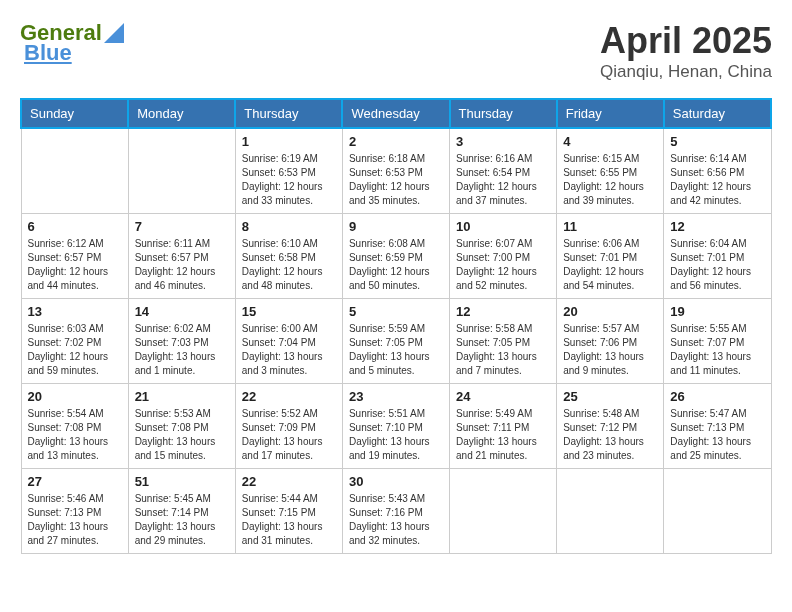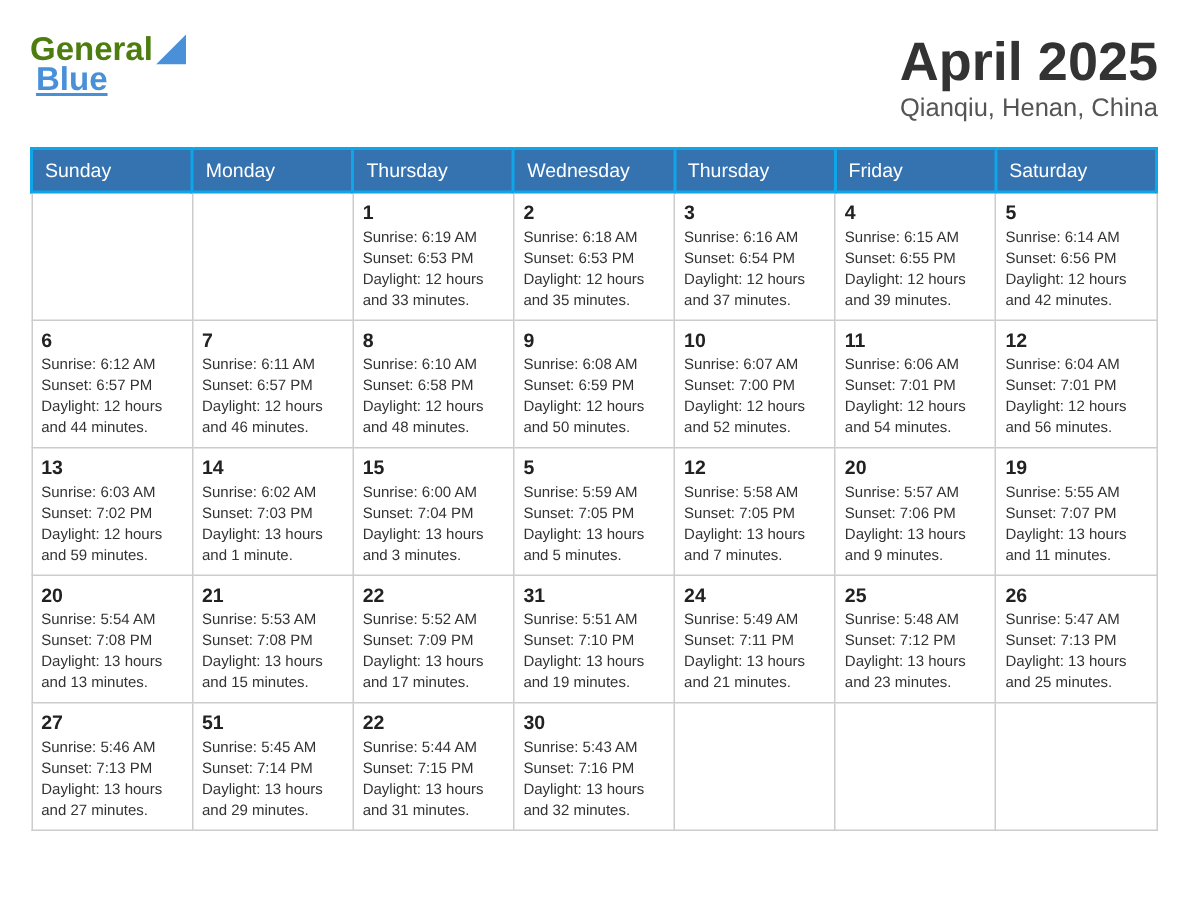--- a/index.html
+++ b/index.html
@@ -192,21 +192,21 @@
         </td>
         <td>
           <div class="day-number">21</div>
           <div class="day-info">Sunrise: 5:53 AM<br>Sunset: 7:08 PM<br>Daylight: 13 hours and 15 minutes.</div>
         </td>
         <td>
           <div class="day-number">22</div>
           <div class="day-info">Sunrise: 5:52 AM<br>Sunset: 7:09 PM<br>Daylight: 13 hours and 17 minutes.</div>
         </td>
         <td>
-          <div class="day-number">31</div>
+          <div class="day-number">23</div>
           <div class="day-info">Sunrise: 5:51 AM<br>Sunset: 7:10 PM<br>Daylight: 13 hours and 19 minutes.</div>
         </td>
         <td>
           <div class="day-number">24</div>
           <div class="day-info">Sunrise: 5:49 AM<br>Sunset: 7:11 PM<br>Daylight: 13 hours and 21 minutes.</div>
         </td>
         <td>
           <div class="day-number">25</div>
           <div class="day-info">Sunrise: 5:48 AM<br>Sunset: 7:12 PM<br>Daylight: 13 hours and 23 minutes.</div>
         </td>

